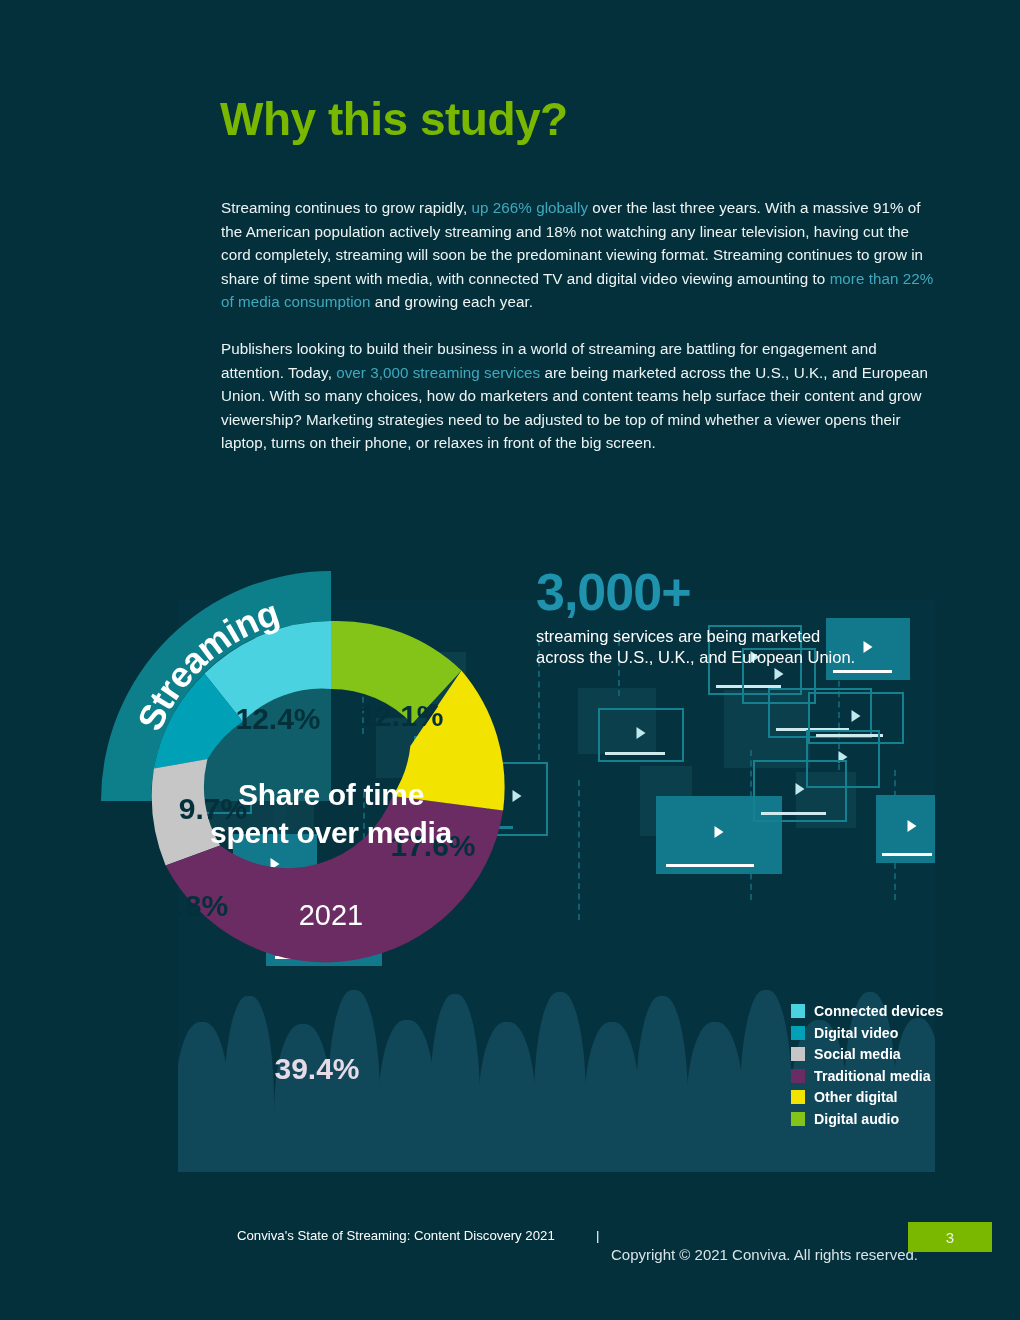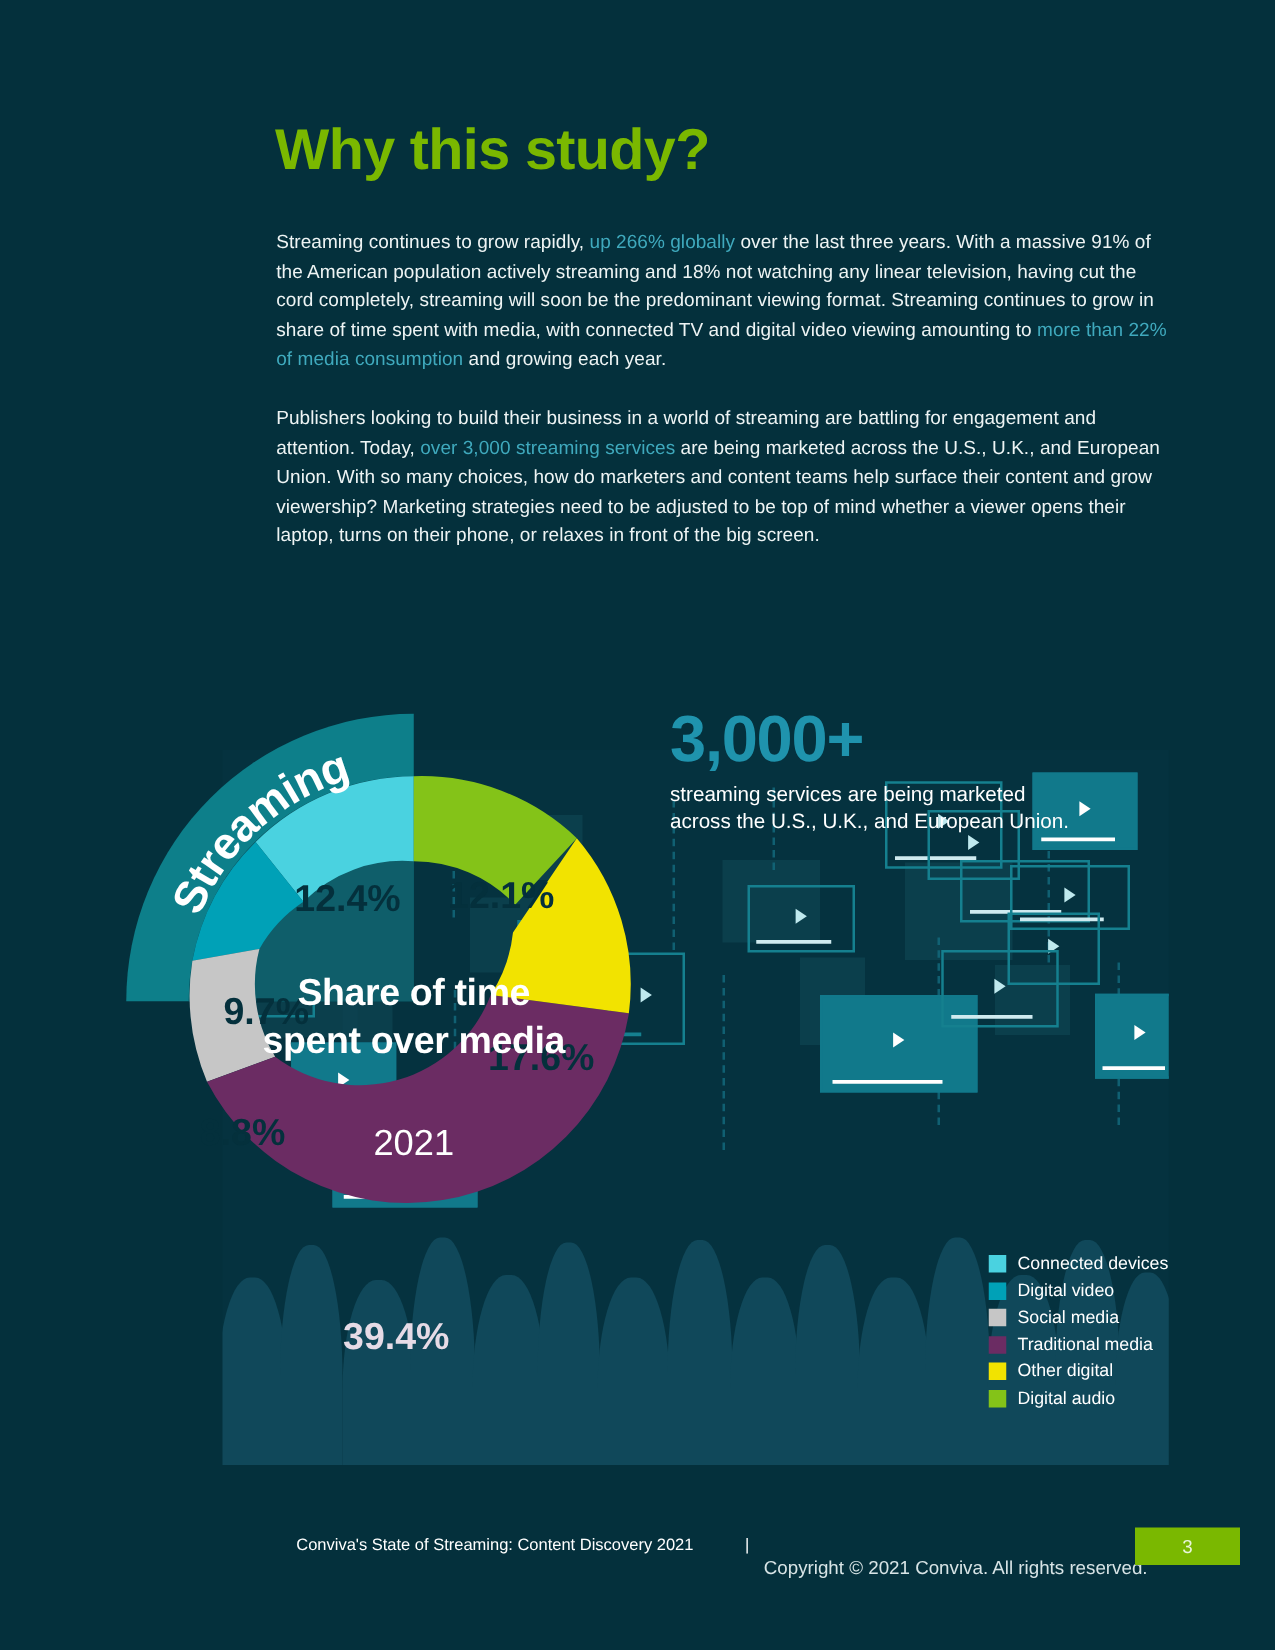--- a/index.html
+++ b/index.html
@@ -12,21 +12,21 @@
   .page { position: relative; width: 838px; height: 1320px; background: #04303c; }
 
   
   .title {
     position: absolute; left: 220px; top: 92px;
     font-size: 46px; font-weight: bold; letter-spacing: -0.5px;
     color: #7ab800;
   }
 
   
-  .copy { position: absolute; left: 221px; top: 182px; width: 716px; }
+  .copy { position: absolute; left: 221px; top: 196px; width: 716px; }
   .copy p {
     color: #eef4f4; font-size: 15.2px; line-height: 23.6px;
     margin-bottom: 23px; letter-spacing: 0.05px;
   }
   .hl { color: #3fa9bd; }
 
   
   .panel {
     position: absolute; left: 178px; top: 600px;
     width: 757px; height: 572px;
@@ -102,21 +102,21 @@
     line-height: 56px;
   }
   .stat-sub {
     color: #ffffff; font-size: 16.5px; line-height: 21px; margin-top: 6px;
   }
 
   
   .legend { position: absolute; left: 791px; top: 1003px; }
   .legend-row { display: flex; align-items: center; margin-bottom: 5.5px; }
   .swatch { width: 14px; height: 14px; margin-right: 9px; flex: none; }
-  .legend-label { color: #ffffff; font-size: 14.2px; white-space: nowrap; }
+  .legend-label { color: #ffffff; font-size: 14.2px; white-space: nowrap; font-weight: bold; }
 
   
   .footer { position: absolute; left: 0; top: 1222px; width: 1020px; height: 34px; }
   .footer-main {
     position: absolute; left: 237px; top: 6px;
     color: #ffffff; font-size: 13.2px;
   }
   .footer-sep { position: absolute; left: 596px; top: 6px; color: #ffffff; font-size: 13.2px; }
   .footer-copy {
     position: absolute; left: 611px; top: 24px;

